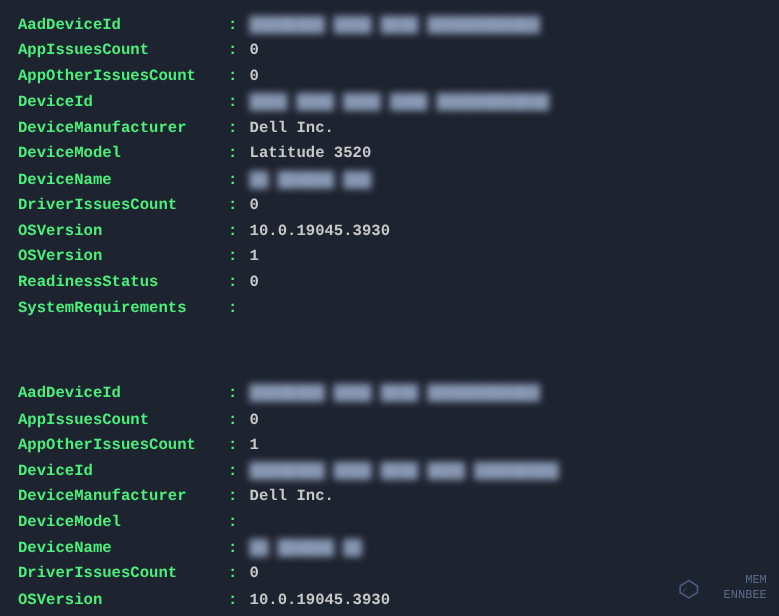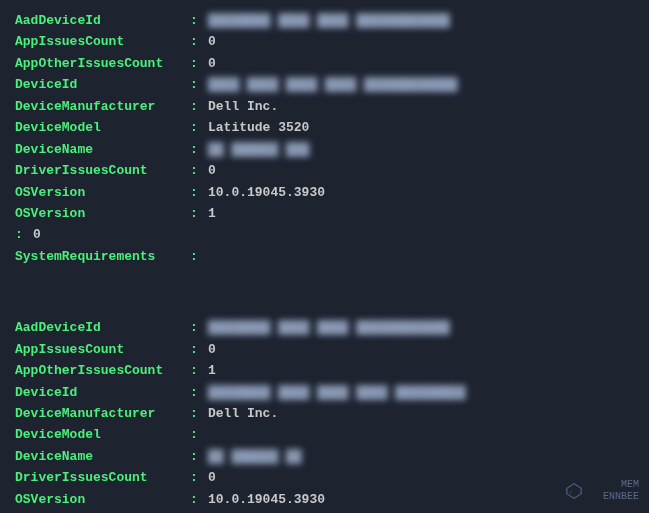--- a/index.html
+++ b/index.html
@@ -108,20 +108,21 @@
         <span class="field-name">OSVersion</span>
         <span class="field-sep">:</span>
         <span class="field-value">10.0.19045.3930</span>
       </div>
       <div class="field-row">
         <span class="field-name">OSVersion</span>
         <span class="field-sep">:</span>
         <span class="field-value">1</span>
       </div>
       <div class="field-row">
+        <span class="field-name">ReadinessStatus</span>
         <span class="field-sep">:</span>
         <span class="field-value">0</span>
       </div>
       <div class="field-row">
         <span class="field-name">SystemRequirements</span>
         <span class="field-sep">:</span>
         <span class="field-value"></span>
       </div>
     </div>
     <div class="spacer"></div>

